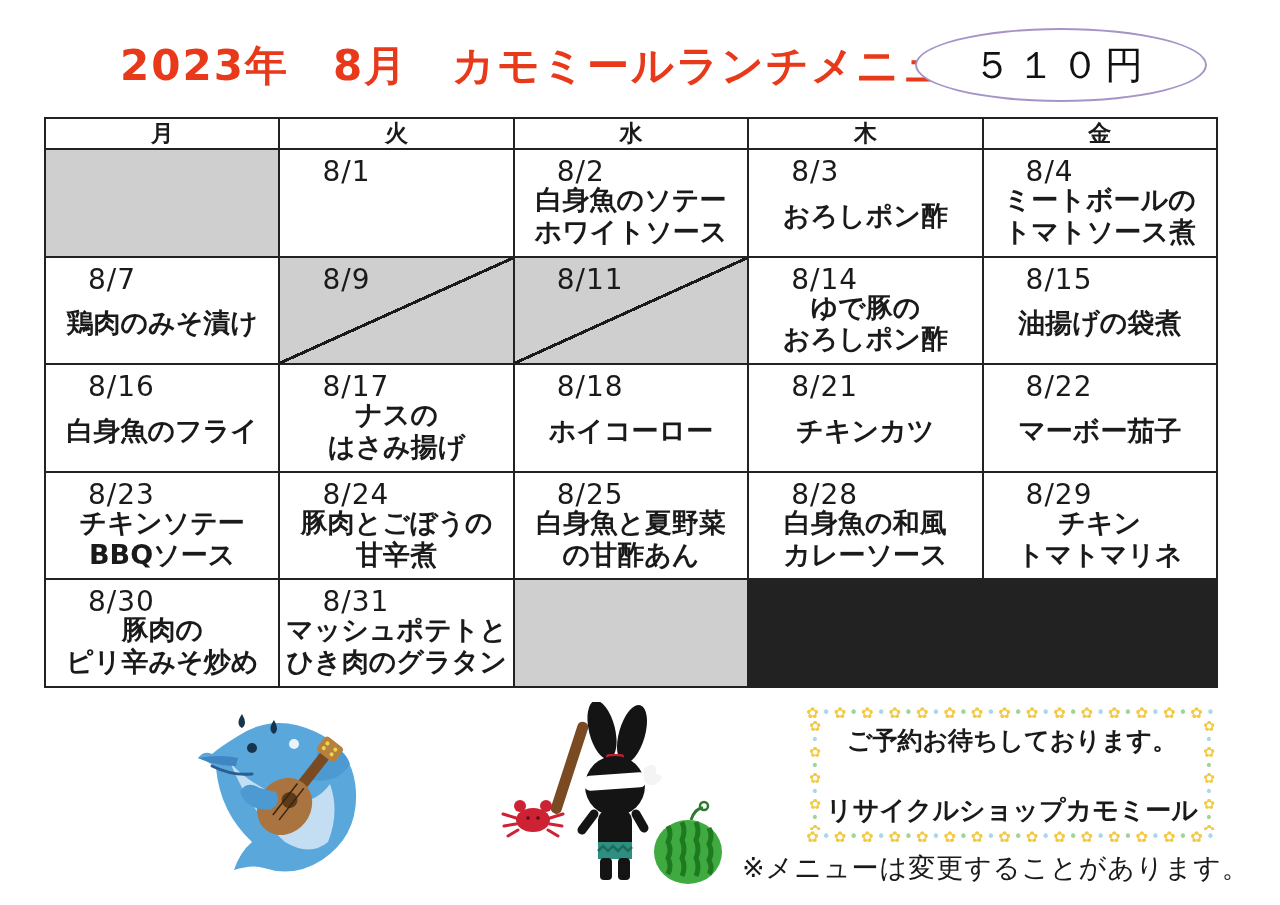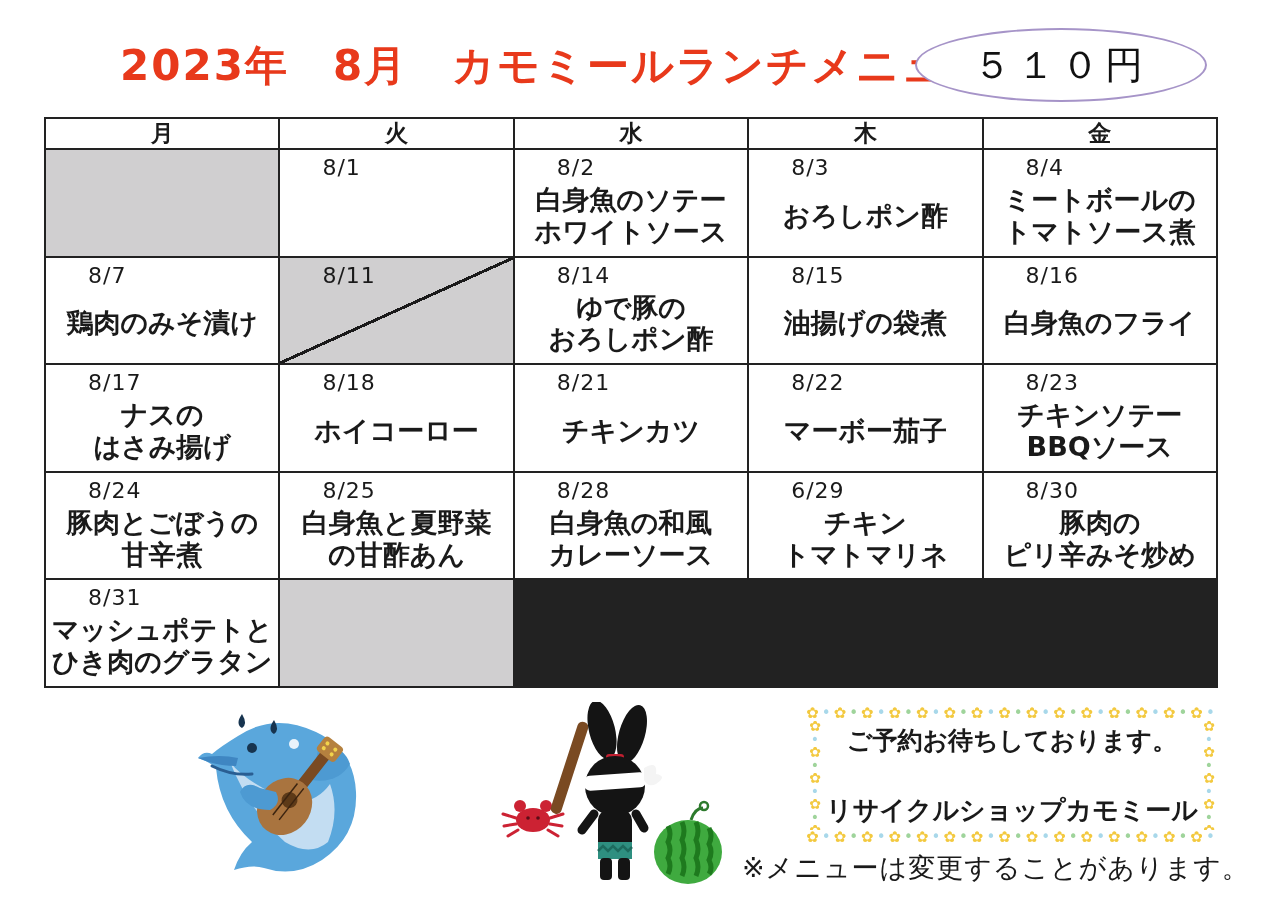--- a/index.html
+++ b/index.html
@@ -43,21 +43,21 @@
   .cell { position:relative; background:#fff; }
   .cell.gray { background:#d0cfd0; }
   .cell.diagonal {
     background-color:#d0cfd0;
     background-image:linear-gradient(to bottom right,
       transparent calc(50% - 1.5px), #1a1a1a calc(50% - 1.5px),
       #1a1a1a calc(50% + 1.5px), transparent calc(50% + 1.5px));
   }
   .cell .date {
     position:absolute; top:5px; left:42px;
-    font-size:22px; letter-spacing:1px;
+    font-size:28px; letter-spacing:1px;
   }
   .cell .menu {
     position:absolute; left:3px; right:3px; top:30px; bottom:4px;
     display:flex; align-items:center; justify-content:center;
     text-align:center; font-size:27px; font-weight:600;
     line-height:1.18; white-space:pre-line;
   }
 
   
   .illustration { position:absolute; }
@@ -122,20 +122,23 @@
     <div class="cell normal">
       <div class="date">8/4</div>
       <div class="menu">ミートボールの
 トマトソース煮</div>
     </div>
     <div class="cell normal">
       <div class="date">8/7</div>
       <div class="menu">鶏肉のみそ漬け</div>
     </div>
     <div class="cell diagonal">
+      <div class="date">8/9</div>
+    </div>
+    <div class="cell diagonal">
       <div class="date">8/11</div>
     </div>
     <div class="cell normal">
       <div class="date">8/14</div>
       <div class="menu">ゆで豚の
 おろしポン酢</div>
     </div>
     <div class="cell normal">
       <div class="date">8/15</div>
       <div class="menu">油揚げの袋煮</div>
@@ -175,21 +178,21 @@
       <div class="date">8/25</div>
       <div class="menu">白身魚と夏野菜
 の甘酢あん</div>
     </div>
     <div class="cell normal">
       <div class="date">8/28</div>
       <div class="menu">白身魚の和風
 カレーソース</div>
     </div>
     <div class="cell normal">
-      <div class="date">6/29</div>
+      <div class="date">8/29</div>
       <div class="menu">チキン
 トマトマリネ</div>
     </div>
     <div class="cell normal">
       <div class="date">8/30</div>
       <div class="menu">豚肉の
 ピリ辛みそ炒め</div>
     </div>
     <div class="cell normal">
       <div class="date">8/31</div>

